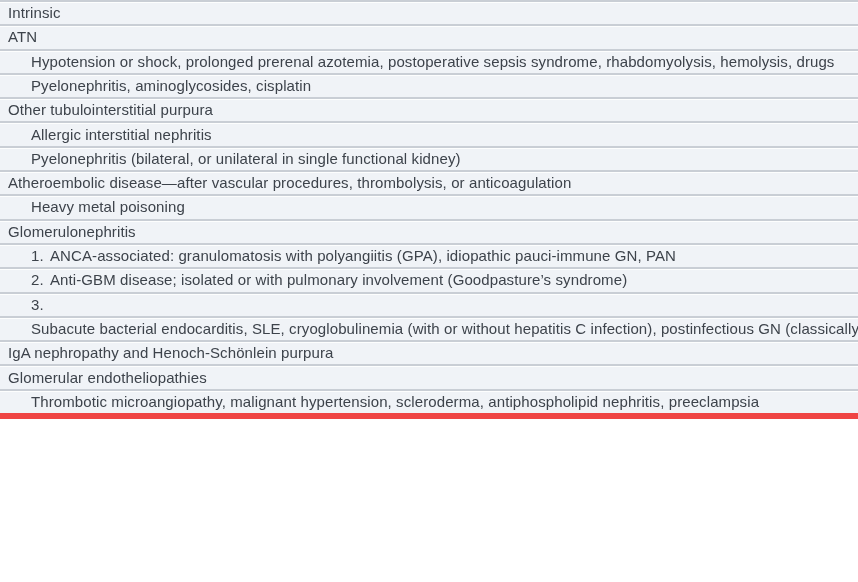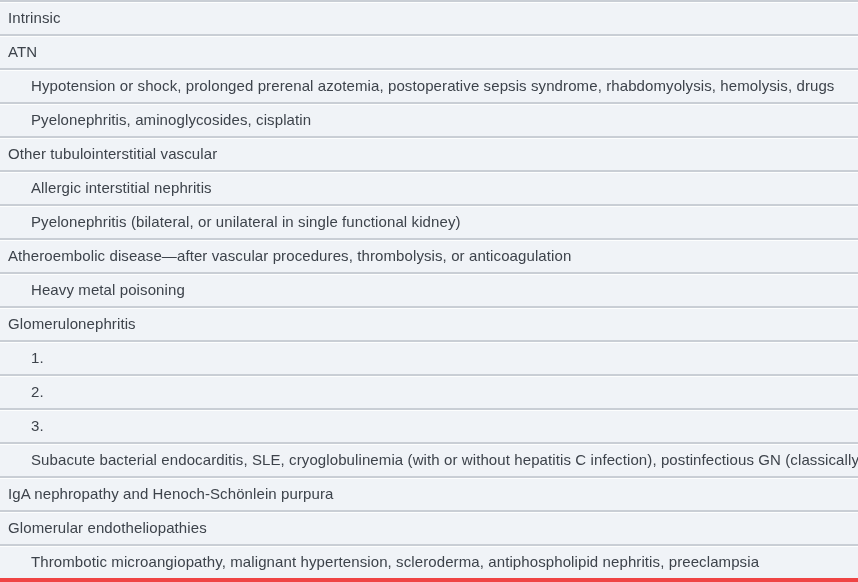--- a/index.html
+++ b/index.html
@@ -3,25 +3,25 @@
 <meta charset="utf-8">
 <style>
   html, body {
     margin: 0;
     padding: 0;
     background: #ffffff;
     font-family: "Liberation Sans", "DejaVu Sans", sans-serif;
   }
   .causes-table {
     width: 858px;
-    height: 582px;
+    height: 419px;
     box-sizing: border-box;
     display: flex;
     flex-direction: column;
-    border-bottom: 4px solid #ef4444;
+    border-bottom: 6px solid #ef4444;
     background: #ffffff;
     justify-content: flex-end;
   }
   .row {
     flex: 1 1 0;
     box-sizing: border-box;
     display: flex;
     align-items: center;
     background: #f0f3f7;
     border-top: 2px solid #c9ced5;
@@ -57,42 +57,44 @@
     <div class="row">
       <span class="txt">ATN</span>
     </div>
     <div class="row indent">
       <span class="txt">Hypotension or shock, prolonged prerenal azotemia, postoperative sepsis syndrome, rhabdomyolysis, hemolysis, drugs</span>
     </div>
     <div class="row indent">
       <span class="txt">Pyelonephritis, aminoglycosides, cisplatin</span>
     </div>
     <div class="row">
-      <span class="txt">Other tubulointerstitial vascular</span>
+      <span class="txt">Other tubulointerstitial purpura</span>
     </div>
     <div class="row indent">
       <span class="txt">Allergic interstitial nephritis</span>
     </div>
     <div class="row indent">
       <span class="txt">Pyelonephritis (bilateral, or unilateral in single functional kidney)</span>
     </div>
     <div class="row">
       <span class="txt">Atheroembolic disease—after vascular procedures, thrombolysis, or anticoagulation</span>
     </div>
     <div class="row indent">
       <span class="txt">Heavy metal poisoning</span>
     </div>
     <div class="row">
       <span class="txt">Glomerulonephritis</span>
     </div>
     <div class="row indent">
       <span class="num">1.</span>
+      <span class="txt">ANCA-associated: granulomatosis with polyangiitis (GPA), idiopathic pauci-immune GN, PAN</span>
     </div>
     <div class="row indent">
       <span class="num">2.</span>
+      <span class="txt">Anti-GBM disease; isolated or with pulmonary involvement (Goodpasture’s syndrome)</span>
     </div>
     <div class="row indent">
       <span class="num">3.</span>
     </div>
     <div class="row indent">
       <span class="txt">Subacute bacterial endocarditis, SLE, cryoglobulinemia (with or without hepatitis C infection), postinfectious GN (classically poststreptococcal)</span>
     </div>
     <div class="row">
       <span class="txt">IgA nephropathy and Henoch-Schönlein purpura</span>
     </div>

